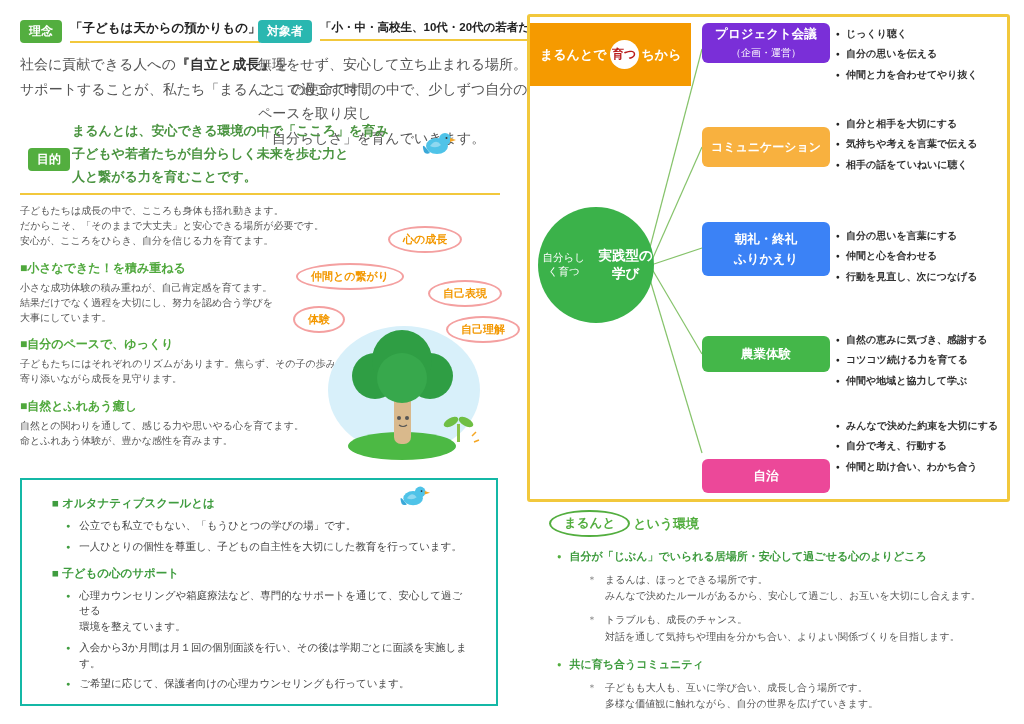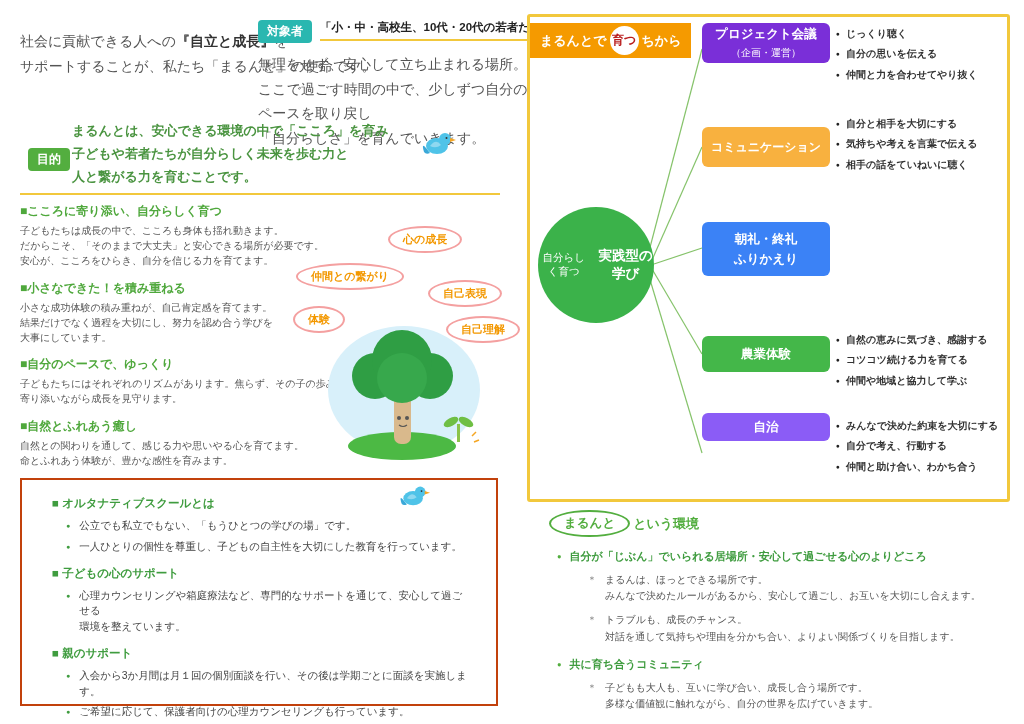--- a/index.html
+++ b/index.html
@@ -27,50 +27,50 @@
 
   .divider { height:2px; background:#f2c83c; }
 
   .care-heading { font-size:12px; font-weight:bold; color:#4fa83c; margin-bottom:3px; white-space:nowrap; }
   .care-body { font-size:10px; color:#555; line-height:1.52; white-space:pre-line; margin-bottom:11px; }
 
   .oval { position:absolute; border:2px solid #f4a0a0; border-radius:50%;
           color:#f39800; font-weight:bold; font-size:11px; padding:4px 13px; white-space:nowrap; background:transparent; }
 
   
-  .school-box { border:2px solid #c2410c; background:#fff; padding:16px 26px 8px 30px; }
+  .school-box { border:2px solid #14b8a6; background:#fff; padding:16px 26px 8px 30px; }
   .sb-heading { font-size:11.5px; font-weight:bold; color:#3f9c3f; margin:11px 0 7px 0; }
   .sb-heading.first { margin-top:0; }
   .sb-item { display:flex; gap:9px; font-size:10.5px; color:#444; line-height:1.5; margin:0 0 5px 14px; }
   .sb-item::before { content:"●"; color:#3f9c3f; font-size:7px; line-height:2.2; flex-shrink:0; }
   .sb-item span { white-space:pre-line; }
 
   
   .mind-box { border:3px solid #f2c83c; border-radius:3px; background:#fff; }
   .mind-badge { position:absolute; left:0; top:6px; background:#f59a00; color:#fff;
-                font-weight:bold; font-size:13px; padding:3px 10px; display:flex;
+                font-weight:bold; font-size:13px; padding:17px 10px; display:flex;
                 align-items:center; gap:3px; white-space:nowrap;font-family:Liberation Mono, monospace; }
   .grow-circle { background:#fff; color:#b91c1c; border-radius:50%; width:29px; height:29px;
                  display:flex; align-items:center; justify-content:center; font-size:12px; }
   .center-circle { position:absolute; left:8px; top:190px; width:116px; height:116px; border-radius:50%;
                    background:#3bb24a; color:#fff; display:flex; flex-direction:row;
                    align-items:center; justify-content:center; gap:8px; text-align:center; }
   .center-top { font-size:10.5px; }
   .center-main { font-size:13.5px; font-weight:bold; }
   .connectors { position:absolute; left:0; top:0; pointer-events:none; }
 
   .mm-box { position:absolute; left:172px; width:128px; border-radius:6px; color:#fff;
             text-align:center; display:flex; flex-direction:column; justify-content:center; gap:3px; }
   .mm-box .lbl { font-size:12.5px; font-weight:bold; white-space:nowrap; }
   .mm-box .sub { font-size:10px; }
   .mm-box.purple { top:6px;  height:40px; background:#7a2fd8; }
   .mm-box.orange { top:110px; height:40px; background:#f8b13f; }
   .mm-box.cyan   { top:205px; height:54px; background:#3b82f6; }
   .mm-box.leaf   { top:319px; height:36px; background:#44b749; }
-  .mm-box.brown  { top:396px; height:28px; background:#8b5cf6; }
+  .mm-box.brown  { top:442px; height:34px; background:#ec4899; }
 
   .mm-list { position:absolute; left:306px; width:170px; display:flex; flex-direction:column; gap:6px; }
   .mm-item { display:flex; gap:6px; font-size:10px; font-weight:bold; color:#333; line-height:1.4; white-space:nowrap; }
   .mm-item::before { content:"●"; font-size:6.5px; line-height:2.2; color:#222; flex-shrink:0; }
 
   
   .env-badge-row { display:flex; align-items:center; gap:3px; margin-left:6px; }
   .env-circle { border:2px solid #53ae3f; border-radius:50%; padding:3px 13px; color:#53ae3f;
                 font-weight:bold; font-size:12.5px; white-space:nowrap; }
   .env-rest { color:#53ae3f; font-weight:bold; font-size:13px; white-space:nowrap; }
@@ -80,20 +80,24 @@
   .env-note { display:flex; gap:8px; margin:8px 0 0 30px; font-size:10px; color:#555; line-height:1.62; }
   .env-note::before { content:"＊"; color:#888; flex-shrink:0; }
   .env-note span { white-space:pre-line; }
 </style>
 </head>
 <body>
 
 <div class="page">
 
   <section class="abs" style="left:20px;top:20px;width:245px">
+    <div class="hrow">
+      <span class="badge green">理念</span>
+      <span class="htitle">「子どもは天からの預かりもの」</span>
+    </div>
     <div class="hbody">
       <div><span>社会に貢献できる人への</span><b>『自立と成長』</b><span>を</span></div>
       <div>サポートすることが、私たち「まるんと」の使命です。</div>
     </div>
   </section>
 
   <section class="abs" style="left:258px;top:20px;width:275px">
     <div class="hrow">
       <span class="badge teal">対象者</span>
       <span class="htitle" style="font-size:11.5px">「小・中・高校生、10代・20代の若者たち」</span>
@@ -116,21 +120,20 @@
       <polygon points="30,10 36,12 30,14" fill="#f5a623"></polygon>
       <circle cx="26.5" cy="10" r="1" fill="#333"></circle>
       <path d="M10 18 Q16 10 21 17 Q16 21 10 18" fill="#8fd8f0"></path>
     </svg>
   </span>
 
   <div class="divider abs" style="left:20px;top:193px;width:480px"></div>
 
   <section class="abs" style="left:20px;top:203px;width:348px">
     <div>
-      <div class="care-heading">■こころに寄り添い、自分らしく育つ</div>
       <div class="care-body">子どもたちは成長の中で、こころも身体も揺れ動きます。
 だからこそ、「そのままで大丈夫」と安心できる場所が必要です。
 安心が、こころをひらき、自分を信じる力を育てます。</div>
     </div>
     <div>
       <div class="care-heading">■小さなできた！を積み重ねる</div>
       <div class="care-body">小さな成功体験の積み重ねが、自己肯定感を育てます。
 結果だけでなく過程を大切にし、努力を認め合う学びを
 大事にしています。</div>
     </div>
@@ -190,21 +193,20 @@
     <div class="sb-item">
         <span>一人ひとりの個性を尊重し、子どもの自主性を大切にした教育を行っています。</span>
       </div>
 
     <div class="sb-heading">■ 子どもの心のサポート</div>
     <div class="sb-item">
         <span>心理カウンセリングや箱庭療法など、専門的なサポートを通じて、安心して過ごせる
 環境を整えています。</span>
       </div>
 
-    <div class="sb-heading">■ 親のサポート</div>
     <div class="sb-item">
         <span>入会から3か月間は月１回の個別面談を行い、その後は学期ごとに面談を実施します。</span>
       </div>
     <div class="sb-item">
         <span>ご希望に応じて、保護者向けの心理カウンセリングも行っています。</span>
       </div>
   </section>
 
   <section class="mind-box abs" style="left:527px;top:14px;width:483px;height:488px">
 
@@ -260,20 +262,31 @@
       <div class="mm-item">
           <span>自分と相手を大切にする</span>
         </div>
       <div class="mm-item">
           <span>気持ちや考えを言葉で伝える</span>
         </div>
       <div class="mm-item">
           <span>相手の話をていねいに聴く</span>
         </div>
     </div>
+    <div class="mm-list" style="top:212px">
+      <div class="mm-item">
+          <span>自分の思いを言葉にする</span>
+        </div>
+      <div class="mm-item">
+          <span>仲間と心を合わせる</span>
+        </div>
+      <div class="mm-item">
+          <span>行動を見直し、次につなげる</span>
+        </div>
+    </div>
     <div class="mm-list" style="top:316px">
       <div class="mm-item">
           <span>自然の恵みに気づき、感謝する</span>
         </div>
       <div class="mm-item">
           <span>コツコツ続ける力を育てる</span>
         </div>
       <div class="mm-item">
           <span>仲間や地域と協力して学ぶ</span>
         </div>

